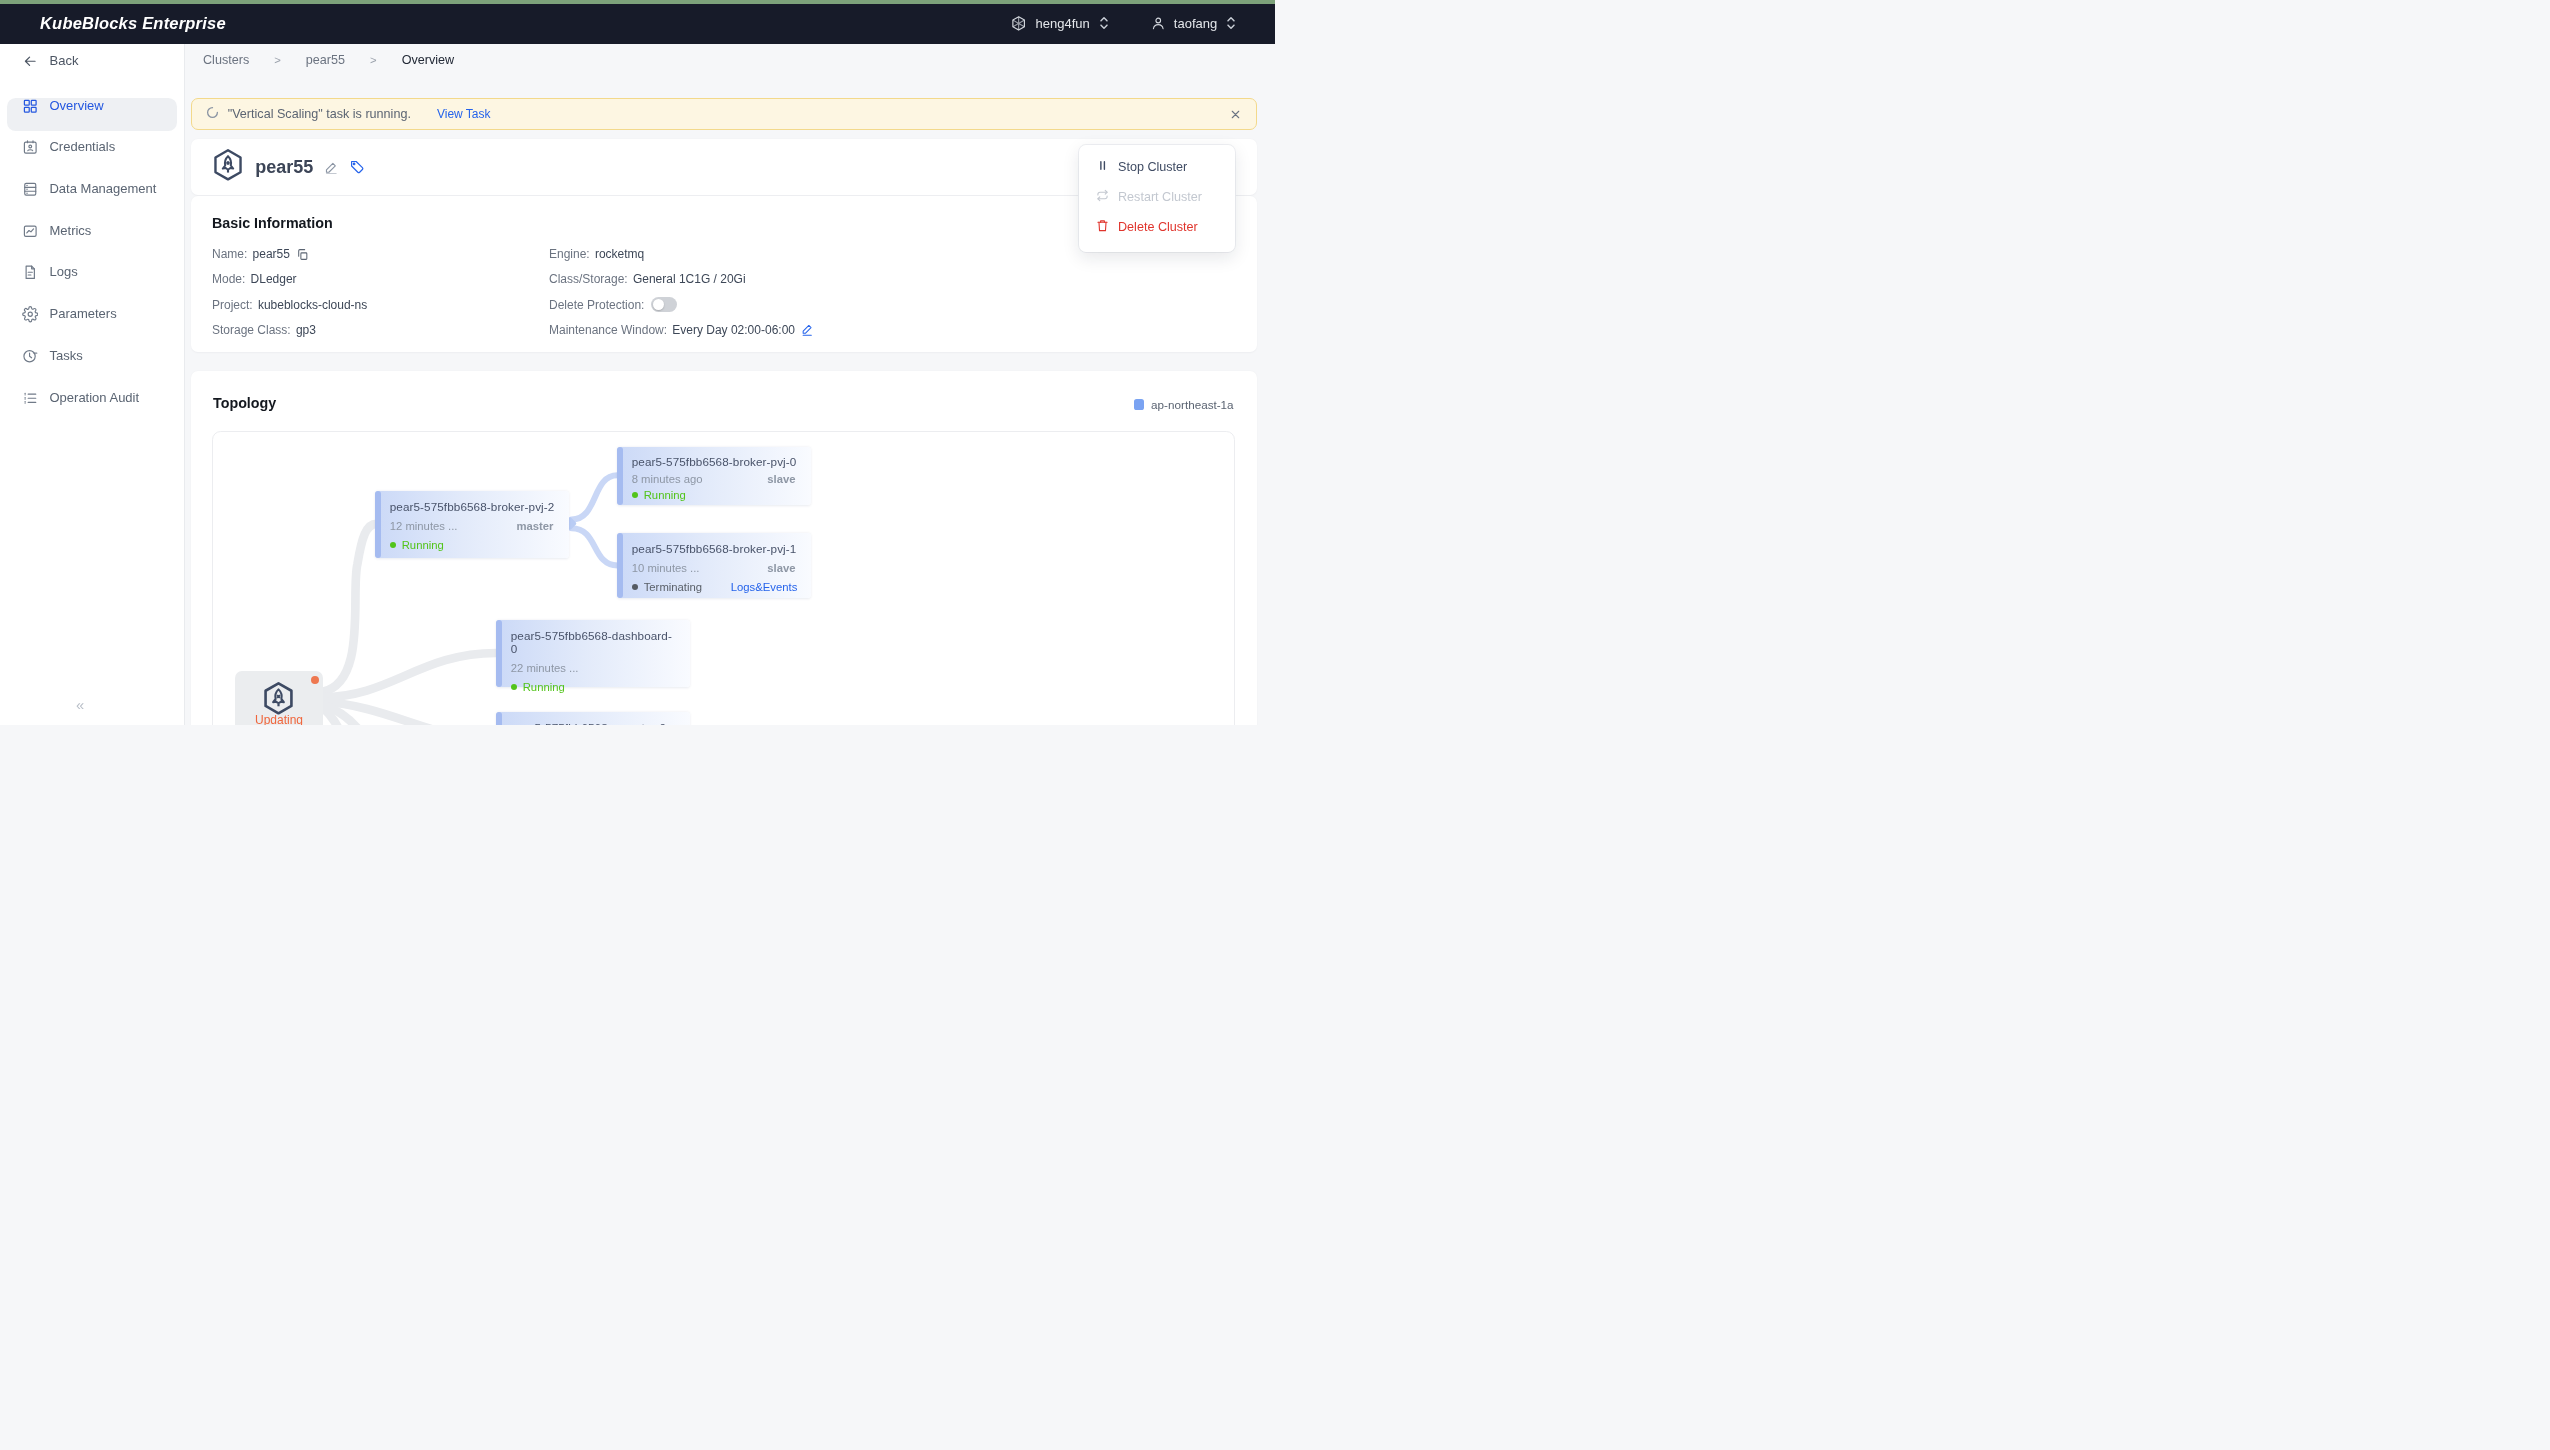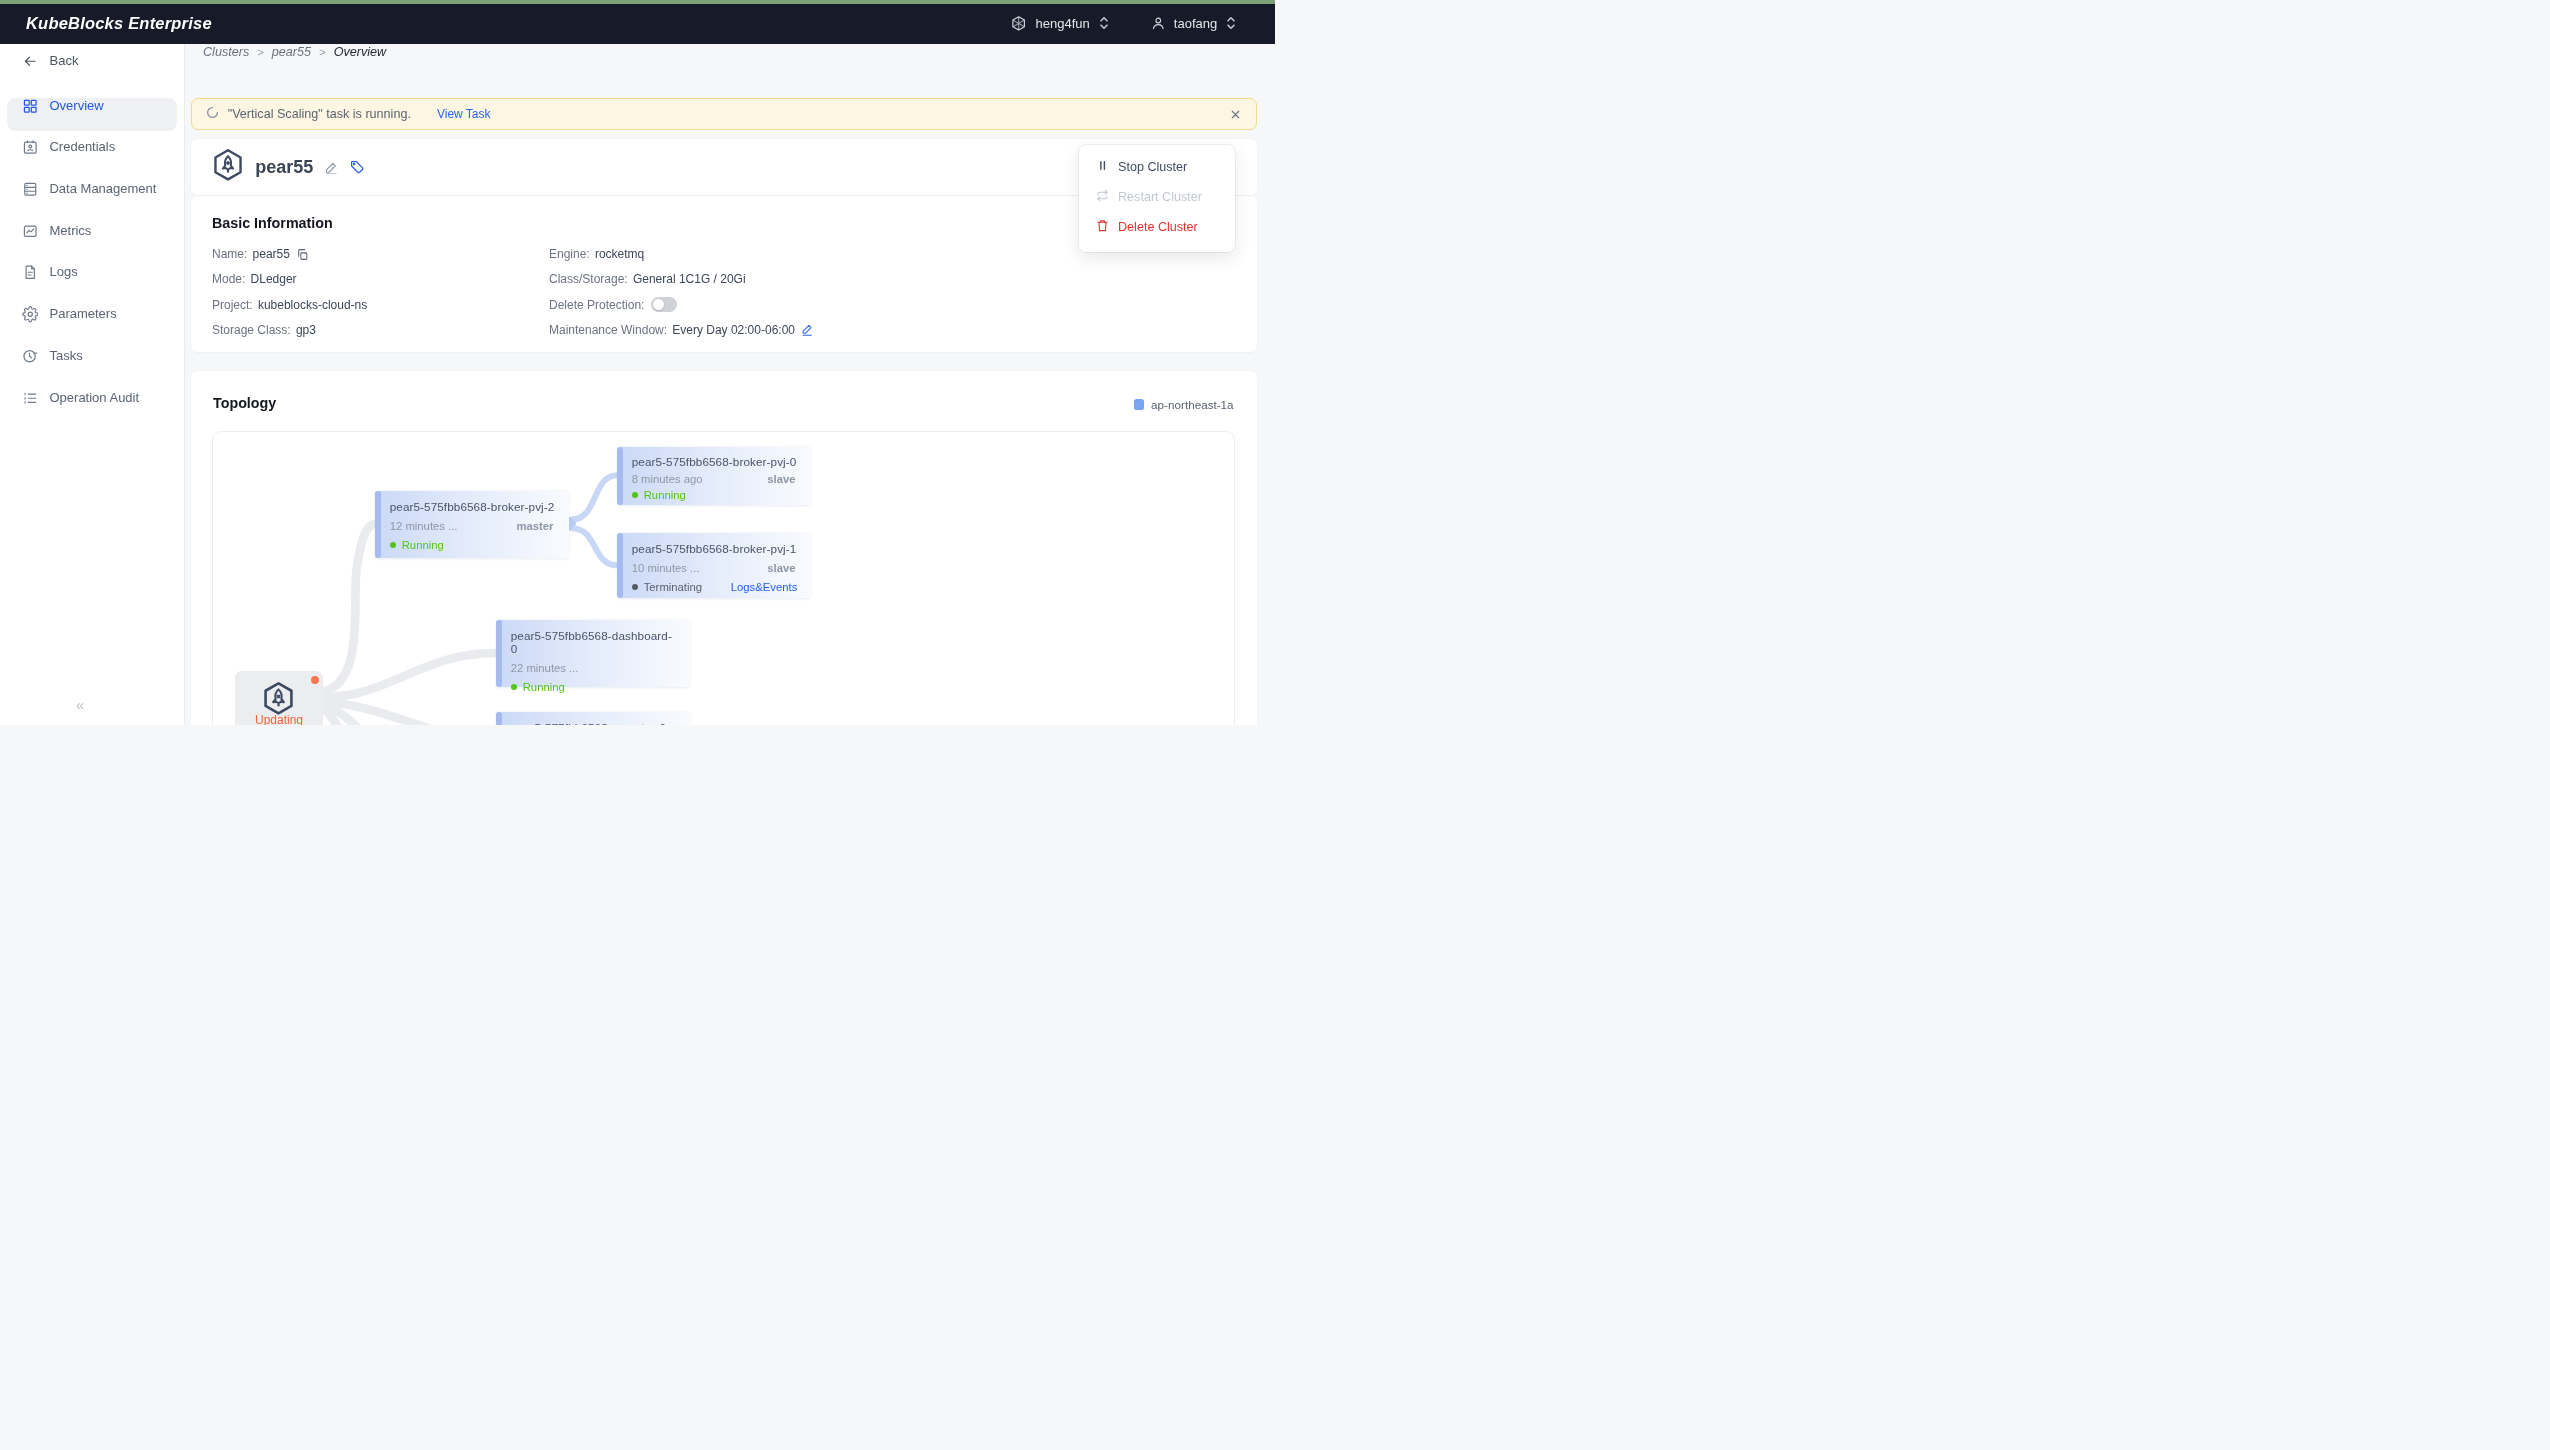--- a/index.html
+++ b/index.html
@@ -3,35 +3,35 @@
 <meta charset="utf-8">
 <title>KubeBlocks Enterprise</title>
 <style>
   * { margin:0; padding:0; box-sizing:border-box; }
   html,body { width:1275px; height:725px; overflow:hidden; }
   body { font-family:"Liberation Sans", sans-serif; background:#f6f7f9; position:relative; color:#3d4757; }
 
   
   .top-accent { position:absolute; left:0; top:0; width:100%; height:3.5px; z-index:40; }
   .topbar { position:absolute; left:0; top:3.5px; width:100%; height:40px; background:#171b29; display:flex; align-items:center; z-index:39; }
-  .logo { font-style:italic; font-weight:bold; font-size:16.5px; color:#ffffff; letter-spacing:0.2px; padding-left:26px; }
+  .logo { font-style:italic; font-weight:bold; font-size:16.5px; color:#ffffff; letter-spacing:0.2px; padding-left:40px; }
   .topbar-right { margin-left:auto; display:flex; align-items:center; gap:40px; padding-right:38px; }
   .top-select { display:flex; align-items:center; gap:7.8px; color:#e3e6ea; font-size:13px; cursor:pointer; }
   .top-select svg { display:block; }
 
   
   .sidebar { position:absolute; left:0; top:43px; bottom:0; width:185px; background:#ffffff; border-right:0.9px solid #e9ebee; z-index:30; }
   .side-item { display:flex; align-items:flex-start; gap:11.3px; height:33px; margin:0 7px 8.7px 7px; padding-left:14.7px; border-radius:8.7px; font-size:13px; color:#5a6472; cursor:pointer; }
   .side-item svg { flex:0 0 auto; }
   .side-back { margin-top:10.4px; margin-bottom:11.3px; color:#4c5563; }
   .side-item.active { background:#eef0f3; color:#2457e0; font-weight:500; }
   .collapse-btn { position:absolute; left:76px; bottom:12px; font-size:14.7px; color:#b8bec7; cursor:pointer; }
 
   
-  .breadcrumb { position:absolute; left:203px; top:45px; display:flex; align-items:center; gap:8px; font-size:12.6px; color:#6b7380;font-style:italic; }
+  .breadcrumb { position:absolute; left:203px; top:53px; display:flex; align-items:center; gap:25px; font-size:12.6px; color:#6b7380; }
   .breadcrumb .sep { color:#9aa1ab; font-size:11.3px; }
   .breadcrumb .current { color:#222936; }
   .crumb { cursor:pointer; }
 
   .card { position:absolute; background:#ffffff; border-radius:7px; box-shadow:0 0.9px 1.7px rgba(20,30,60,.04); }
 
   
   .banner { position:absolute; left:191px; top:98px; width:1066px; height:32px; background:#fdf6e2; border:0.9px solid #f3d98b; border-radius:7px; display:flex; align-items:center; padding:0 14px; z-index:5; }
   .banner-msg { color:#5b6472; font-size:12.6px; margin-left:8.7px; }
   .banner-action { color:#2563eb; font-size:12px; margin-left:26px; cursor:pointer; }

